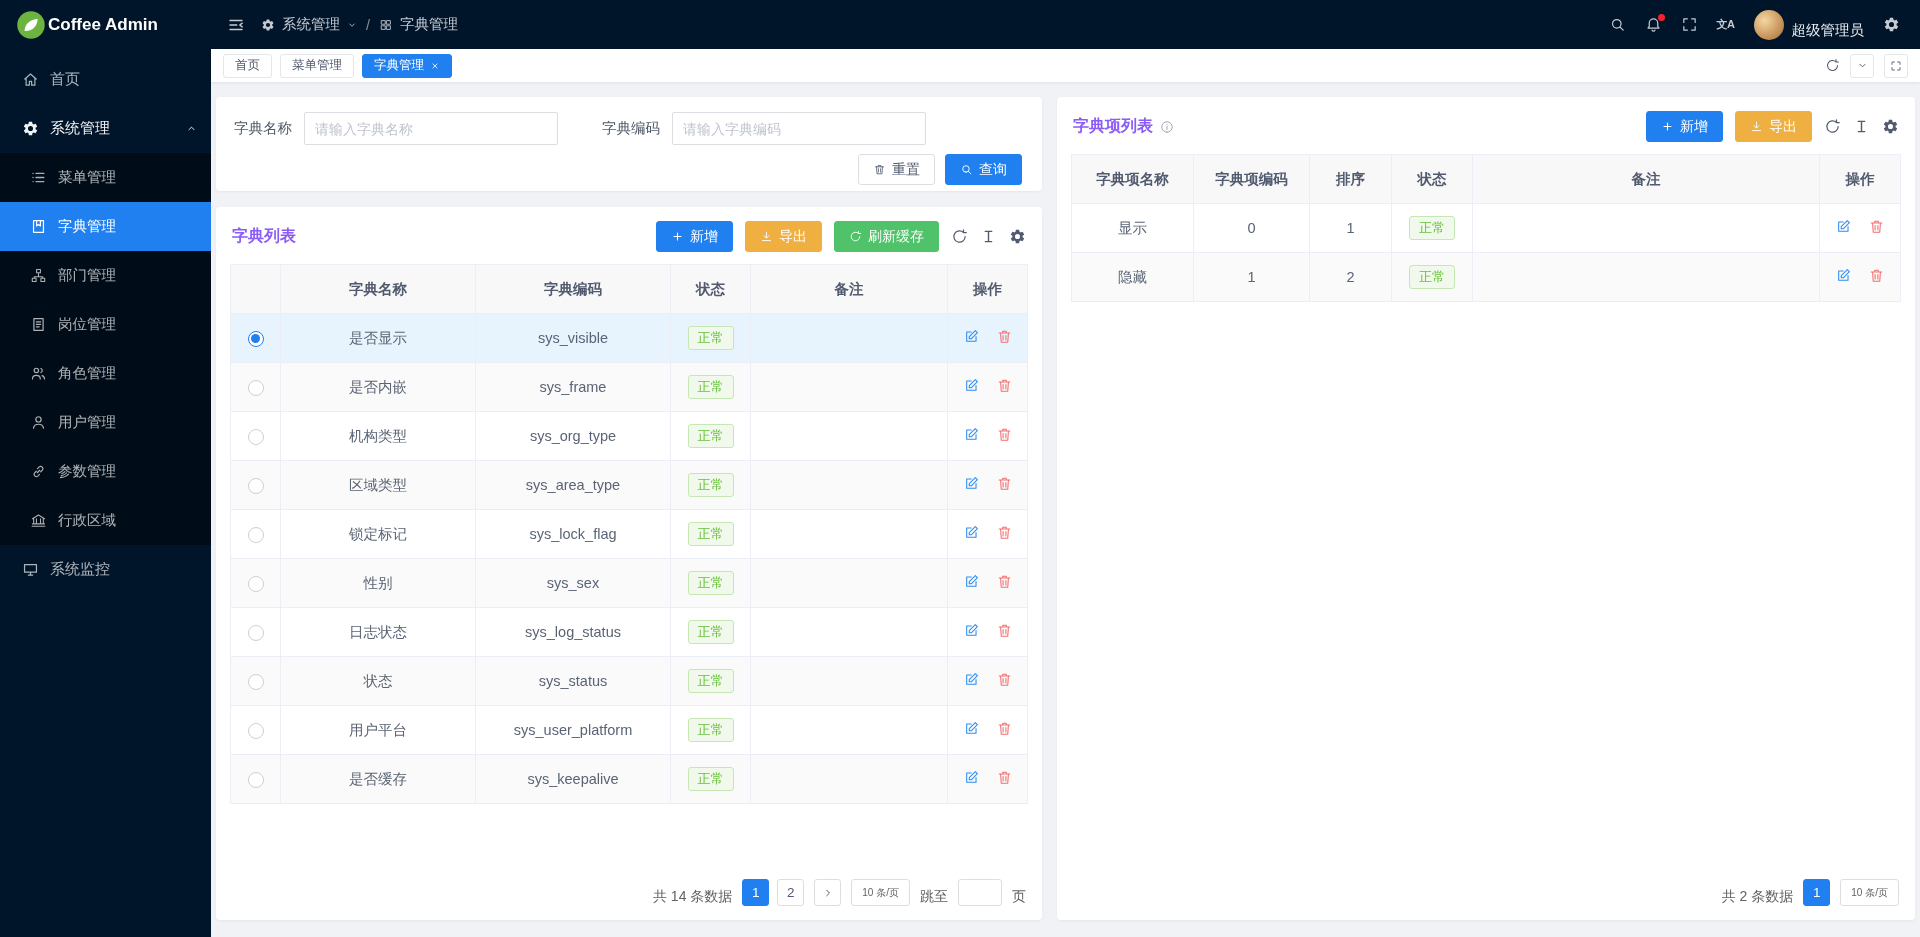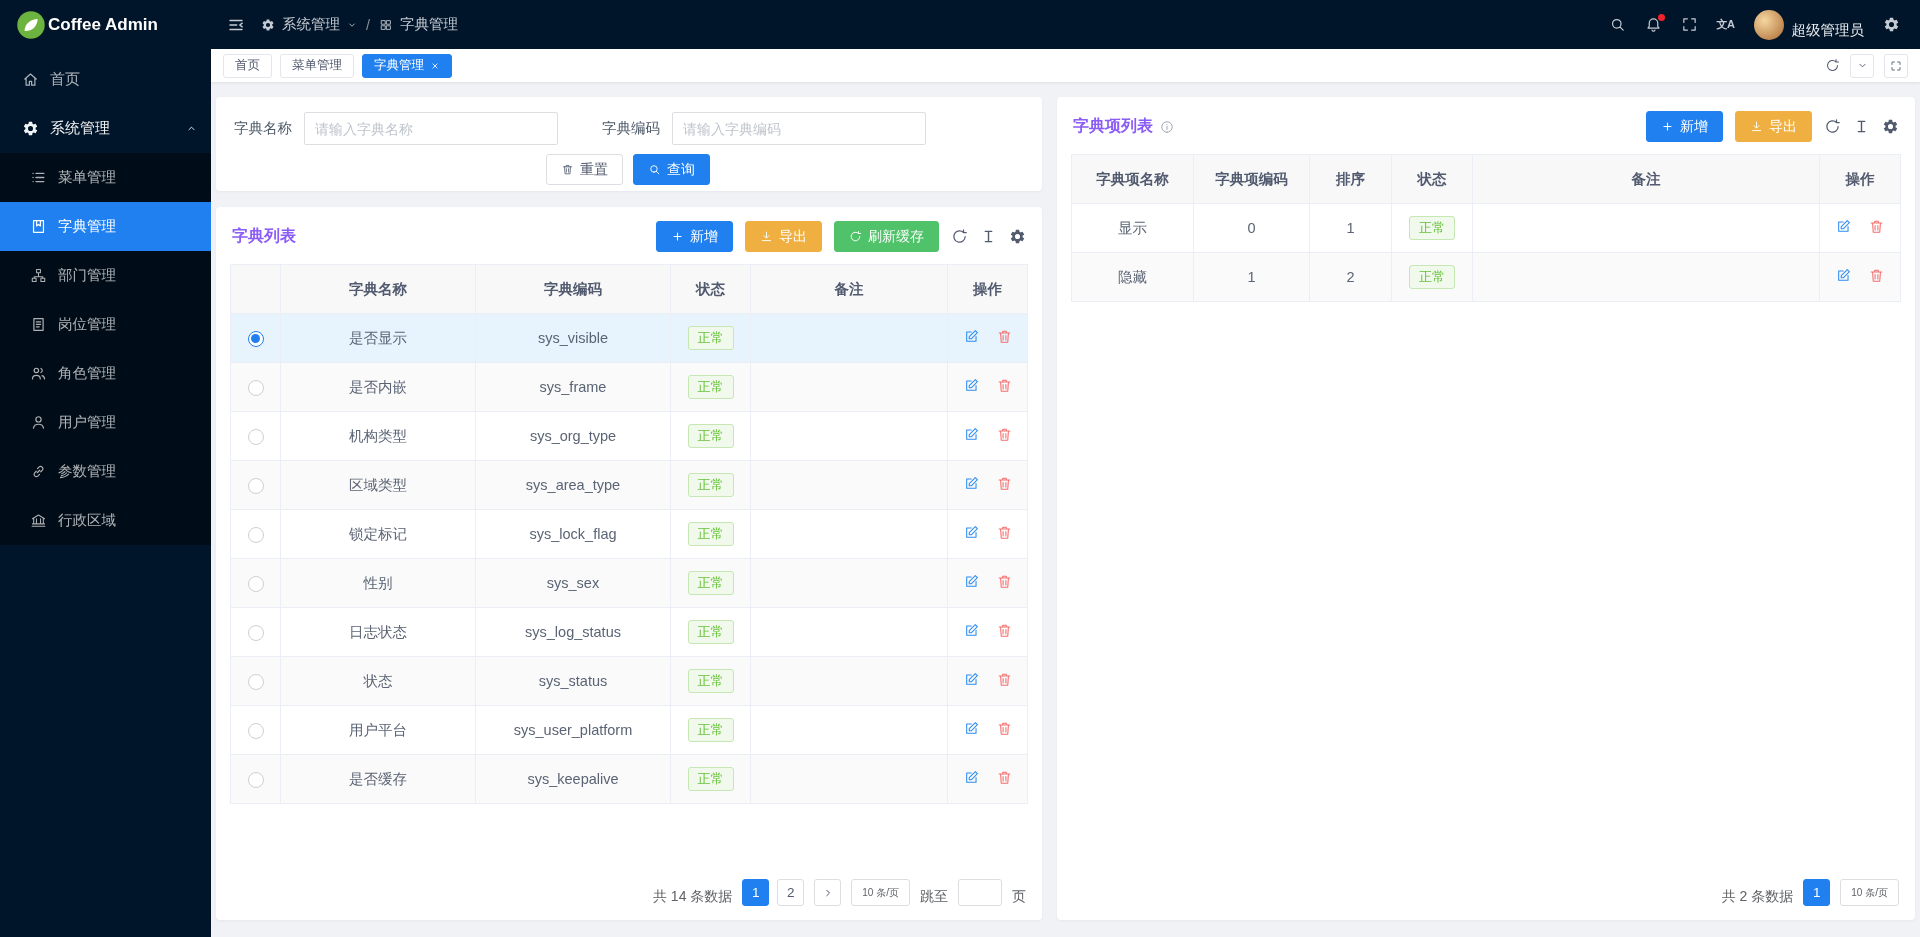--- a/index.html
+++ b/index.html
@@ -66,21 +66,21 @@
   .right-col{flex:1;display:flex;min-width:0}
   .card{background:#fff;border-radius:4px;box-shadow:0 1px 3px rgba(0,6,20,.05)}
 
   .search-card{height:94px;padding:15px 18px 0}
   .form-row{display:flex;align-items:center;gap:44px}
   .form-item{display:flex;align-items:center;gap:12px}
   .form-item label{font-size:14.5px;color:#4e5969;white-space:nowrap}
   .form-item input{width:254px;height:33px;border:1px solid var(--ctl-border);border-radius:2px;
     padding:0 10px;font-size:14px;color:#333;font-family:inherit;outline:none}
   .form-item input::placeholder{color:#bfc4cc}
-  .btn-row{display:flex;justify-content:center;gap:10px;margin-top:9px;padding-right:2px}
+  .btn-row{display:flex;justify-content:flex-end;gap:10px;margin-top:9px;padding-right:2px}
 
   .list-card,.item-card{flex:1;display:flex;flex-direction:column;padding:8px 14px 6px;min-height:0}
   .card-head{display:flex;align-items:center;justify-content:space-between;padding:6px 2px 12px}
   .title-wrap{display:flex;align-items:center;gap:7px}
   .card-head h3{font-size:16px;font-weight:bold;color:#8b5cf6}
   .info{color:#9aa3ad}
   .head-tools{display:flex;align-items:center;gap:12px}
   .tool-icon{width:17px;height:17px;display:inline-flex;color:#515a6e;cursor:pointer}
   .tool-icon svg{width:100%;height:100%}
 
@@ -215,20 +215,28 @@
             <span class="side-label">参数管理</span>
           </div>
           <div class="side-item sub">
             <span class="icon">
               <svg viewBox="0 0 24 24" fill="none" stroke="currentColor" stroke-width="1.5" stroke-linecap="round" stroke-linejoin="round">
                 <path d="M3.5 9.6L12 4.2l8.5 5.4M5.2 9.6v7.2M9.1 9.6v7.2M14.9 9.6v7.2M18.8 9.6v7.2M3.5 16.8h17M3 20h18"></path>
               </svg>
             </span>
             <span class="side-label">行政区域</span>
           </div>
+        </div>
+        <div class="side-item">
+          <span class="icon">
+            <svg viewBox="0 0 24 24" fill="none" stroke="currentColor" stroke-width="1.7" stroke-linecap="round" stroke-linejoin="round">
+              <path d="M3.6 5h16.8v10.8H3.6zM9 20h6M12 15.8V20"></path>
+            </svg>
+          </span>
+          <span class="side-label">系统监控</span>
         </div>
       </nav>
   </aside>
 
   <div class="main">
 
     <header class="topbar">
       <span class="icon i18 clickable">
           <svg viewBox="0 0 24 24" fill="none" stroke="currentColor" stroke-width="1.9" stroke-linecap="round" stroke-linejoin="round">
             <path d="M4 6h16M4 12h9M4 18h16M20.3 9.6L17 12l3.3 2.4"></path>

